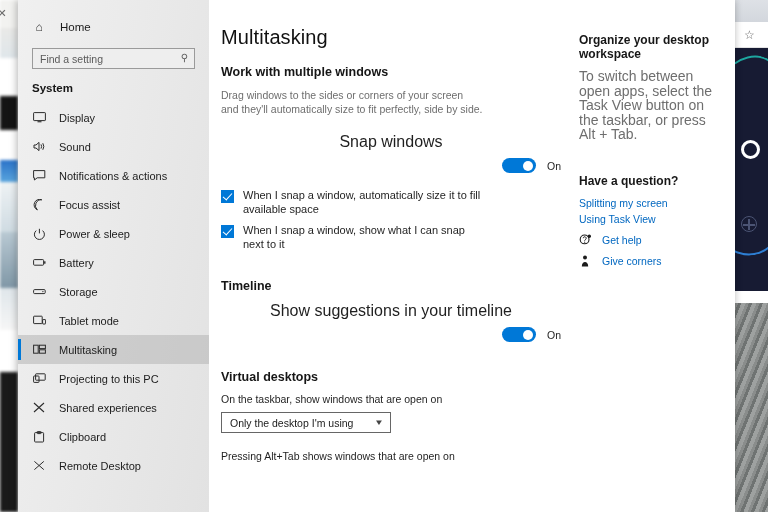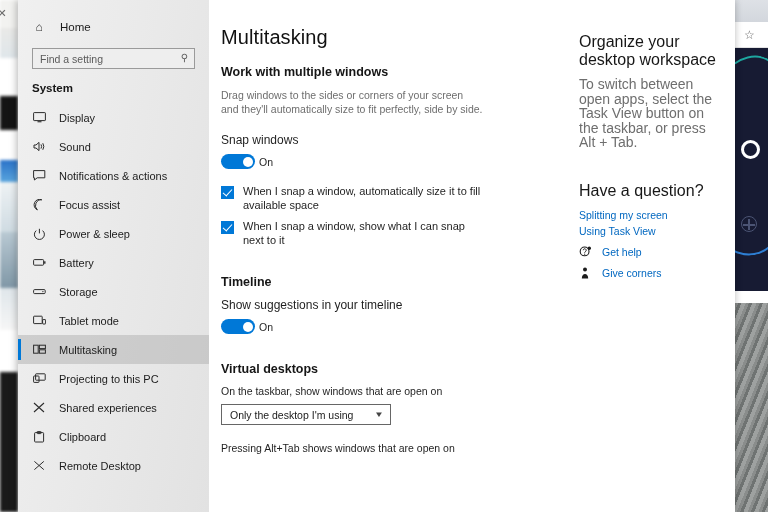--- a/index.html
+++ b/index.html
@@ -188,24 +188,24 @@
   .sec-head {
     font-size: 12.5px; font-weight: bold; color: #161616;
     margin: 0 0 9px 0;
   }
   .sec-head.spaced { margin-top: 28px; }
   .desc {
     font-size: 10.5px; color: #6e6e6e; line-height: 14px;
     max-width: 262px; margin-bottom: 17px;
   }
   .sub-label {
-    font-size: 12px; color: #1f1f1f; margin-bottom: 7px;
-  }
-
-  .toggle-row { display: flex; align-items: center; gap: 4px; margin-bottom: 16px; }
+    font-size: 16px; color: #1f1f1f; margin-bottom: 7px; text-align: center;
+  }
+
+  .toggle-row { display: flex; align-items: center; gap: 11px; margin-bottom: 16px; justify-content: flex-end; }
   .toggle {
     width: 34px; height: 15px; border-radius: 8px;
     background: #0078d7; position: relative; flex: none;
   }
   .toggle .knob {
     position: absolute; right: 2.5px; top: 2.5px;
     width: 10px; height: 10px; border-radius: 50%; background: #ffffff;
   }
   .toggle-state { font-size: 10.5px; color: #1f1f1f; }
 
@@ -229,21 +229,21 @@
     width: 170px; height: 21px; border: 1px solid #666666;
     background: #ffffff; display: flex; align-items: center;
     justify-content: space-between; padding: 0 7px 0 8px;
     font-size: 10.5px; color: #1a1a1a; margin-bottom: 17px;
   }
   .dd-chev { font-size: 8px; color: #444; transform: scaleX(1.25); }
 
   
   #content-aside { flex: 1; padding: 33px 0 0 18px; min-width: 0; }
   .aside-head {
-    font-size: 16px; font-weight: normal; color: #171717; margin-bottom: 8px;
+    font-size: 12px; font-weight: bold; color: #171717; margin-bottom: 8px;
   }
   .aside-head.q { margin-top: 32px; margin-bottom: 9px; }
   .aside-text {
     font-size: 14px; color: #6e6e6e; line-height: 14.5px; max-width: 140px;
   }
   .aside-link {
     display: block; font-size: 10.5px; color: #0067c0;
     margin-bottom: 4px; text-decoration: none;
   }
   .help-row {

